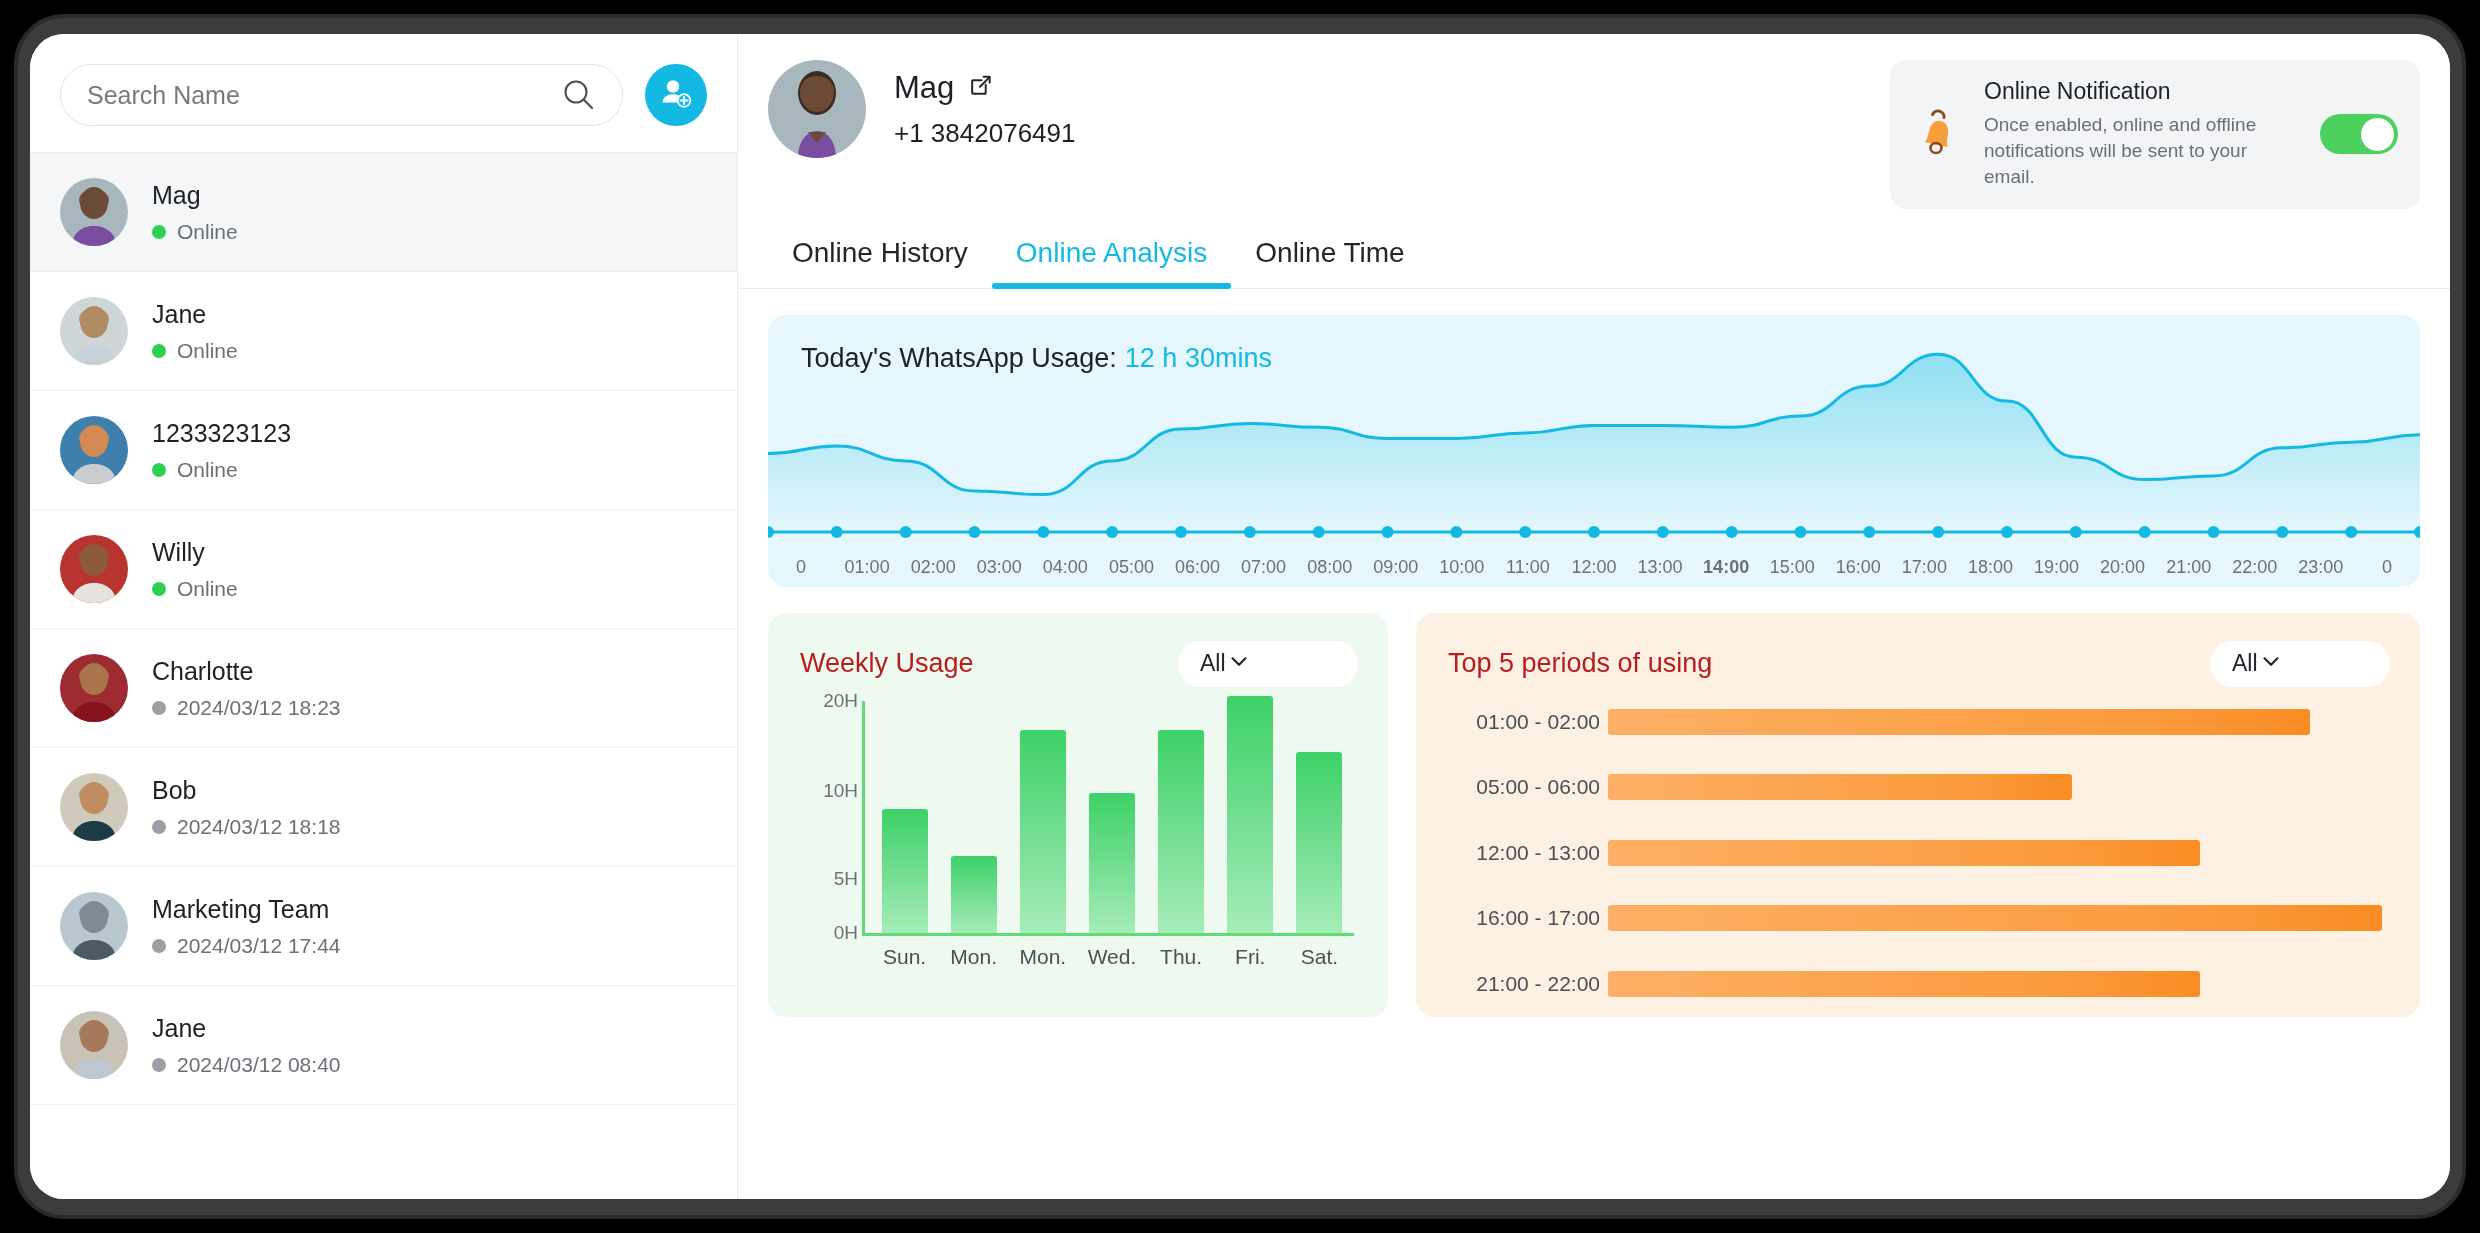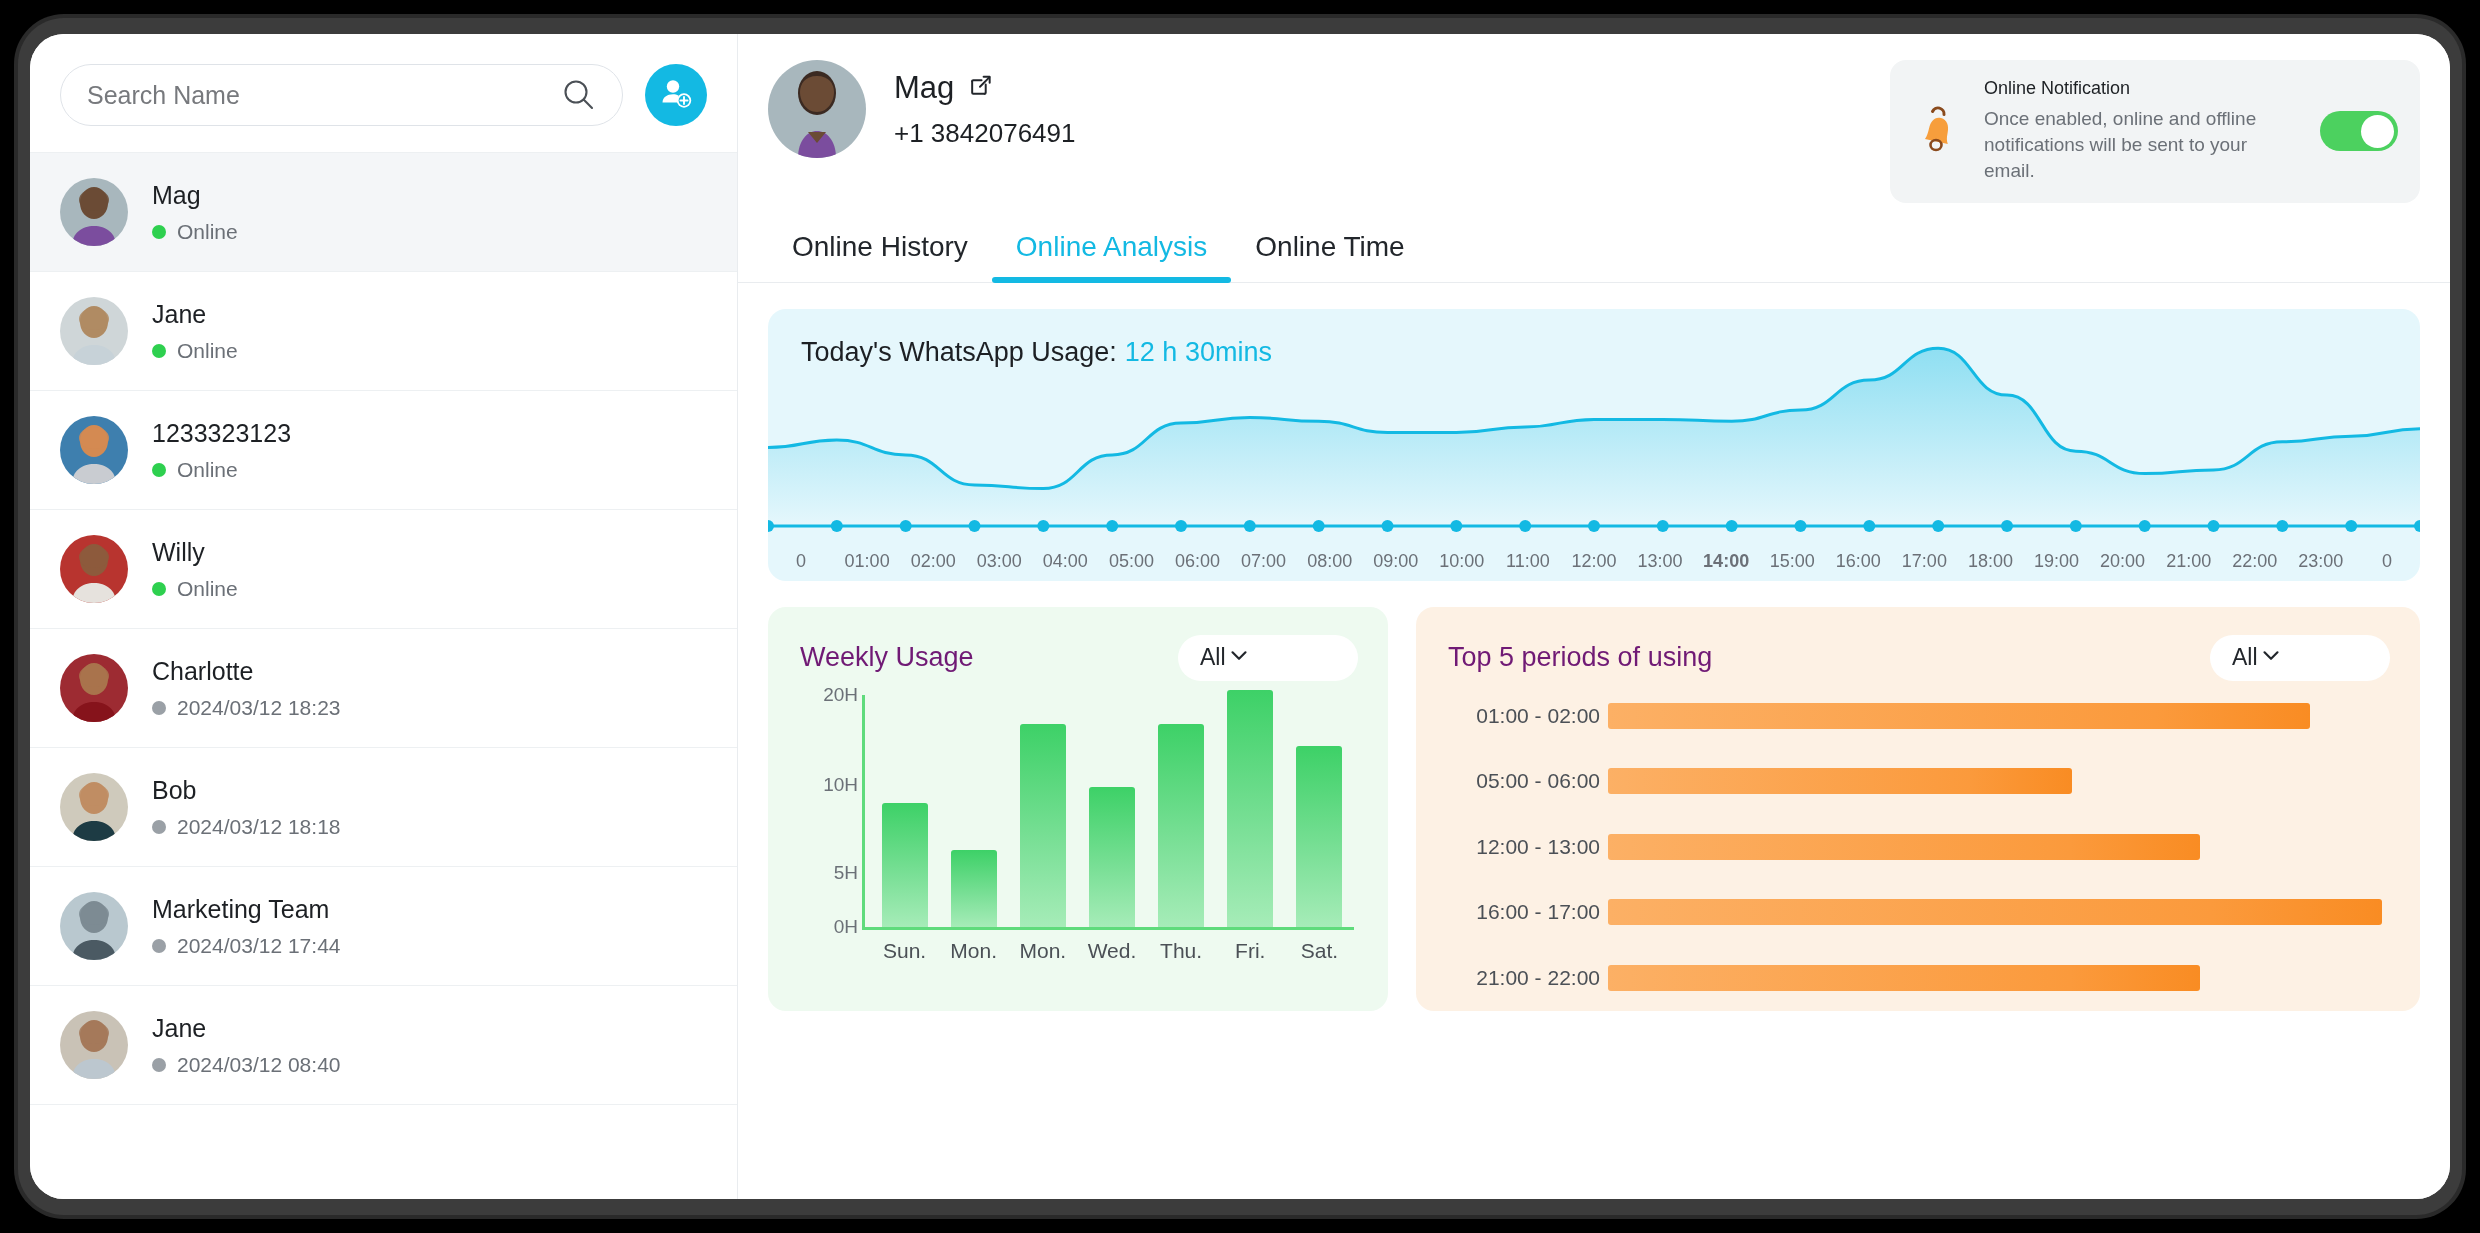--- a/index.html
+++ b/index.html
@@ -48,21 +48,21 @@
   .top-bar{ display:flex; align-items:flex-start; padding:26px 30px 0 30px; position:relative; }
   .prof{ display:flex; align-items:center; gap:28px; }
   .prof-av{ width:98px;height:98px;border-radius:50%; overflow:hidden; flex:0 0 98px; }
   .prof-txt{ display:flex; flex-direction:column; gap:12px; }
   .prof-name{ font-size:31px; color:#1d2024; display:flex; align-items:center; gap:14px;}
   .prof-phone{ font-size:26px; color:#1d2024; }
 
   .notif{ margin-left:auto; width:530px; background:#f2f4f5; border-radius:16px;
           display:flex; align-items:center; gap:18px; padding:18px 22px; }
   .notif-txt{ flex:1; }
-  .notif-title{ font-size:18px; color:#1d2024; margin-bottom:7px; }
+  .notif-title{ font-size:23px; color:#1d2024; margin-bottom:7px; }
   .notif-desc{ font-size:19px; color:#6b7077; line-height:1.38; }
   .toggle{ width:78px;height:40px;border-radius:20px;background:#4cd15f;position:relative;
            flex:0 0 78px; cursor:pointer; }
   .toggle .knob{ position:absolute; width:33px;height:33px;border-radius:50%;background:#fff;
                  top:3.5px; left:41px; }
 
   .tabs{ display:flex; gap:0; padding:0 30px; border-bottom:1px solid #e9ecef; margin-top:14px; }
   .tab{ font-size:28px; color:#22262b; padding:14px 24px 19px 24px; cursor:pointer;
         position:relative; background:none; border:none; font-family:"Liberation Sans",sans-serif;}
   .tab.active{ color:#13b9e3; }
@@ -78,21 +78,21 @@
   .area-title b{ color:#13b9e3; font-weight:normal; margin-left:8px; }
   .area-svg{ position:absolute; left:0; top:0; width:100%; height:100%; }
   .axis-labels{ position:absolute; left:0; bottom:9px; width:100%; display:flex; }
   .axis-labels span{ font-size:18px; color:#6b7077; text-align:center; }
 
   
   .bottom-row{ display:flex; gap:28px; margin-top:26px; }
   .card-week{ background:#eefaf0; border-radius:18px; width:620px; height:404px; position:relative; }
   .card-top5{ background:#fdf1e4; border-radius:18px; width:1004px; height:404px; position:relative; }
   .card-head{ display:flex; align-items:center; padding:28px 30px 0 32px; }
-  .card-title{ font-size:27px; color:#701a75; }
+  .card-title{ font-size:27px; color:#b91c1c; }
   .sel{ margin-left:auto; width:180px; height:46px; background:#fff; border-radius:23px;
         display:flex; align-items:center; padding:8px 22px; cursor:pointer; }
   .sel span{ font-size:23px; color:#22262b; }
   .sel svg{ margin-left:auto; }
 
   
   .wk-plot{ position:absolute; left:32px; top:88px; right:22px; bottom:0; }
   .wk-yax{ position:absolute; left:0; top:0; width:58px; height:234px; }
   .wk-yax div{ position:absolute; right:0; font-size:19px; color:#6b7077; transform:translateY(-50%); }
   .wk-axisline{ position:absolute; left:62px; top:0; width:3px; height:234px; background:#5fdb7c; }

